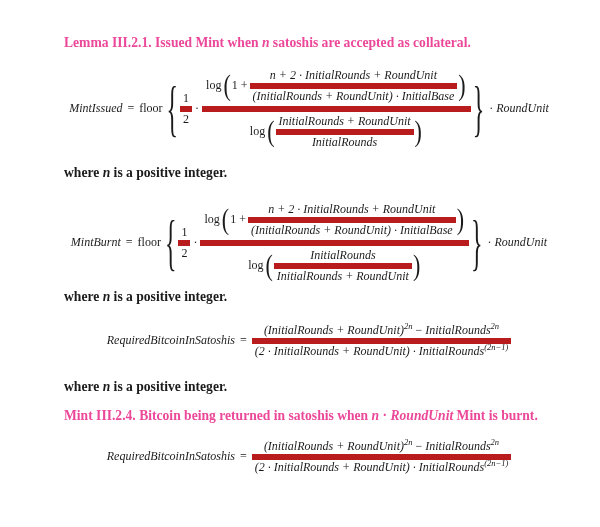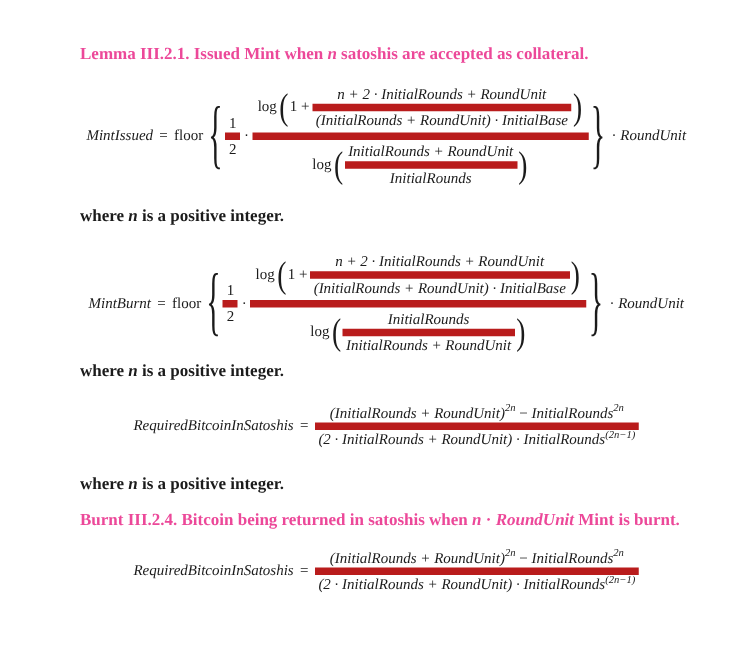--- a/index.html
+++ b/index.html
@@ -160,21 +160,21 @@
         <span class="fden fx">
           <span class="term"><span>(2 · InitialRounds + RoundUnit) · InitialRounds</span><sup>(2n−1)</sup></span>
         </span>
       </span>
     </div>
 
     <p class="note"><span>where </span><span class="tvar">n</span><span> is a positive integer.</span></p>
   </section>
 
   <section>
-    <p class="lemma-title"><span>Burnt III.2.4.</span><span> Bitcoin being returned in satoshis when </span><span class="tvar">n</span><span> · </span><span class="tvar">RoundUnit</span><span> Mint is burnt.</span></p>
+    <p class="lemma-title"><span>Mint III.2.4.</span><span> Bitcoin being returned in satoshis when </span><span class="tvar">n</span><span> · </span><span class="tvar">RoundUnit</span><span> Mint is burnt.</span></p>
 
     <div class="formula">
       <span>RequiredBitcoinInSatoshis</span>
       <span class="op eq">=</span>
       <span class="frac">
         <span class="fnum fx">
           <span class="term"><span>(InitialRounds + RoundUnit)</span><sup>2n</sup></span>
           <span class="op">−</span>
           <span class="term"><span>InitialRounds</span><sup>2n</sup></span>
         </span>

